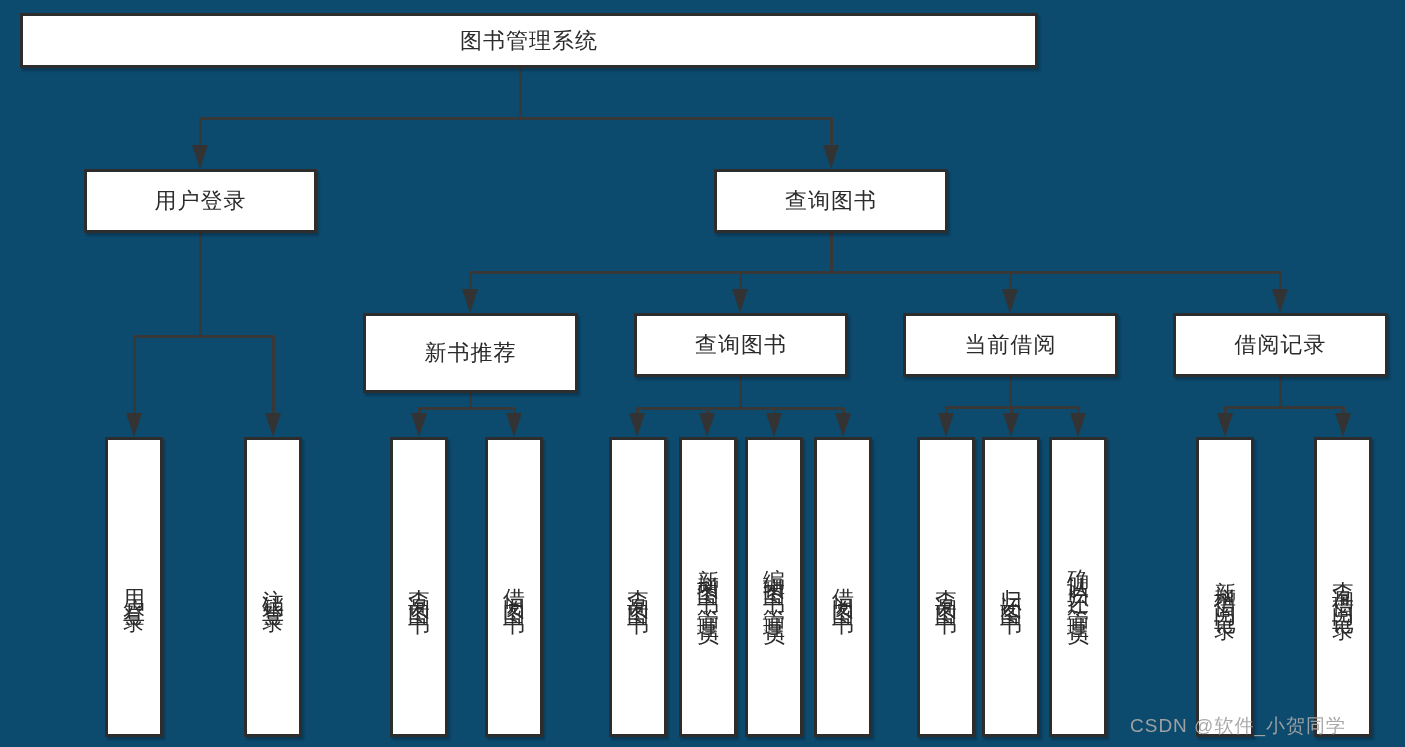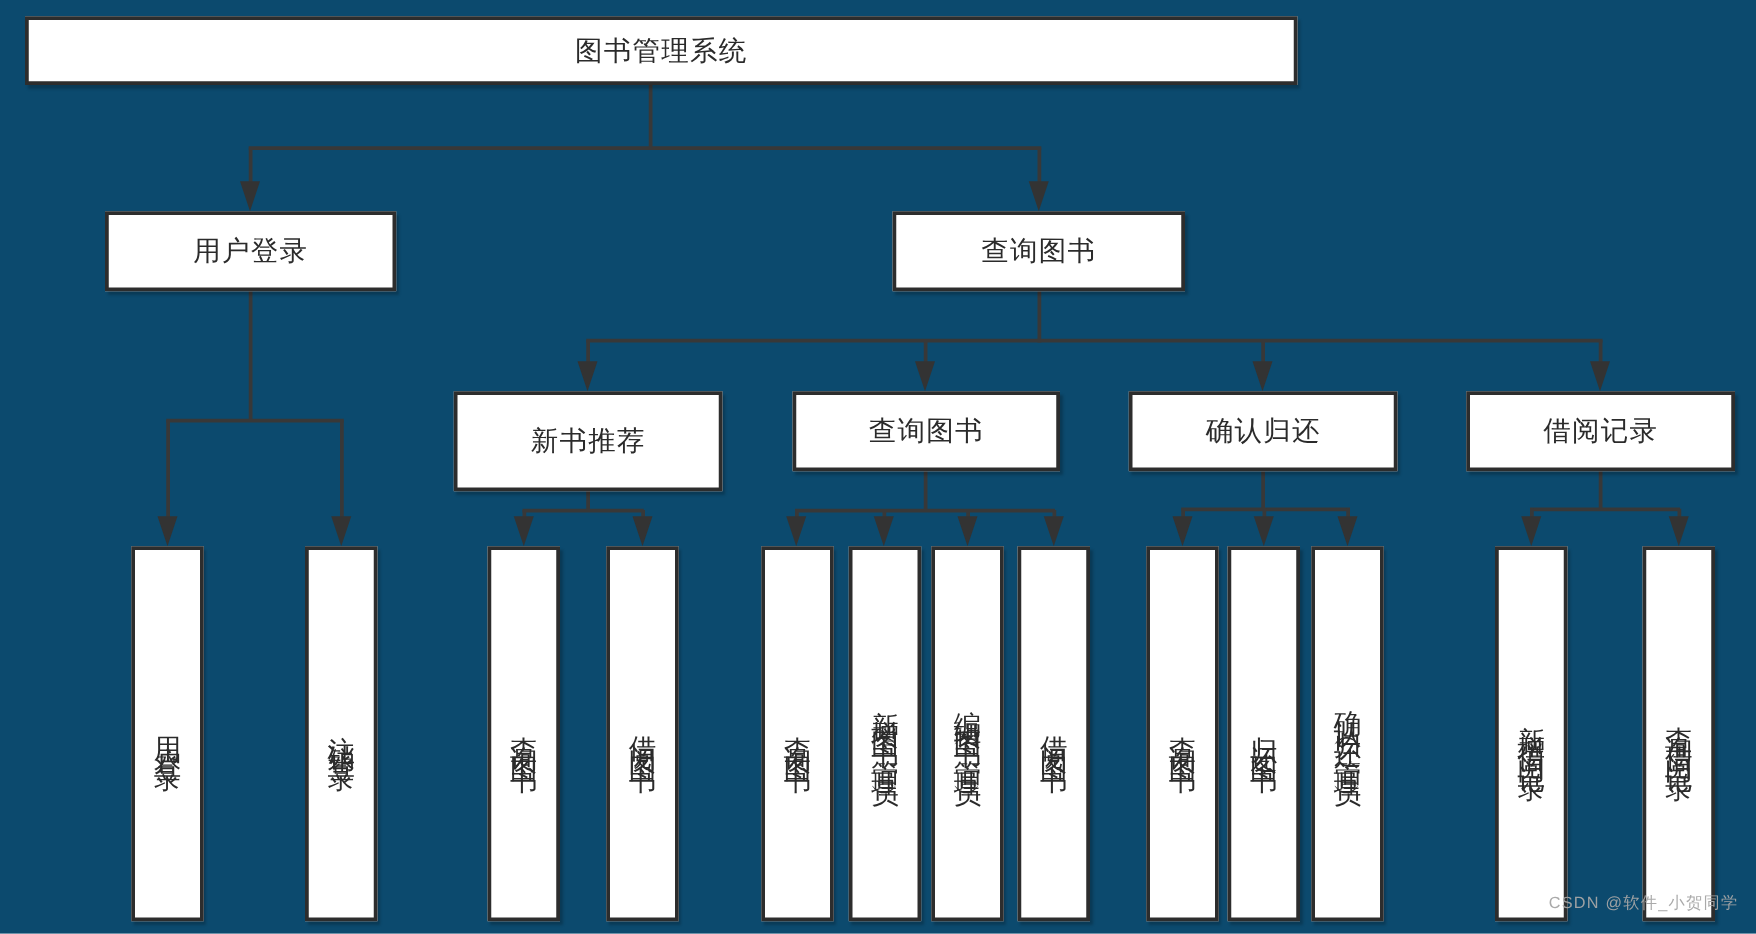--- a/index.html
+++ b/index.html
@@ -48,22 +48,22 @@
   .n-3c{left:903px;top:313px;width:215px;height:64px;}
   .n-3d{left:1173px;top:313px;width:215px;height:64px;}
   .leaf{top:437px;width:58px;height:300px;}
   .n-l1{left:105px;}  .n-l2{left:244px;}
   .n-l3{left:390px;}  .n-l4{left:485px;}
   .n-l5{left:609px;}  .n-l6{left:679px;} .n-l7{left:745px;} .n-l8{left:814px;}
   .n-l9{left:917px;}  .n-l10{left:982px;} .n-l11{left:1049px;}
   .n-l12{left:1196px;} .n-l13{left:1314px;}
   
   .watermark{
-    position:absolute;left:1239px;top:713px;
-    font-size:13px;color:rgba(165,165,165,0.95);
+    position:absolute;left:1130px;top:713px;
+    font-size:19px;color:rgba(165,165,165,0.95);
     letter-spacing:1px;white-space:nowrap;z-index:5;text-align:right;
   }
 </style>
 </head>
 <body>
 
 <div id="canvas">
 
   <div class="vl" style="left:519px;top:68px;height:51px;"></div>
   <div class="hl" style="left:199px;top:117px;width:634px;"></div>
@@ -124,21 +124,21 @@
   <div class="vl" style="left:1342px;top:407px;height:13px;"></div>
   <div class="ah" style="left:1335px;top:413px;"></div>
 
   <div class="node h-node n-root">图书管理系统</div>
 
   <div class="node h-node n-2a">用户登录</div>
   <div class="node h-node n-2b">查询图书</div>
 
   <div class="node h-node n-3a">新书推荐</div>
   <div class="node h-node n-3b">查询图书</div>
-  <div class="node h-node n-3c">确认归还</div>
+  <div class="node h-node n-3c">当前借阅</div>
   <div class="node h-node n-3d">借阅记录</div>
 
   <div class="node v-node leaf n-l1">
       <span>用户登录</span>
     </div>
   <div class="node v-node leaf n-l2">
       <span>注销登录</span>
     </div>
   <div class="node v-node leaf n-l3">
       <span>查询图书</span>

